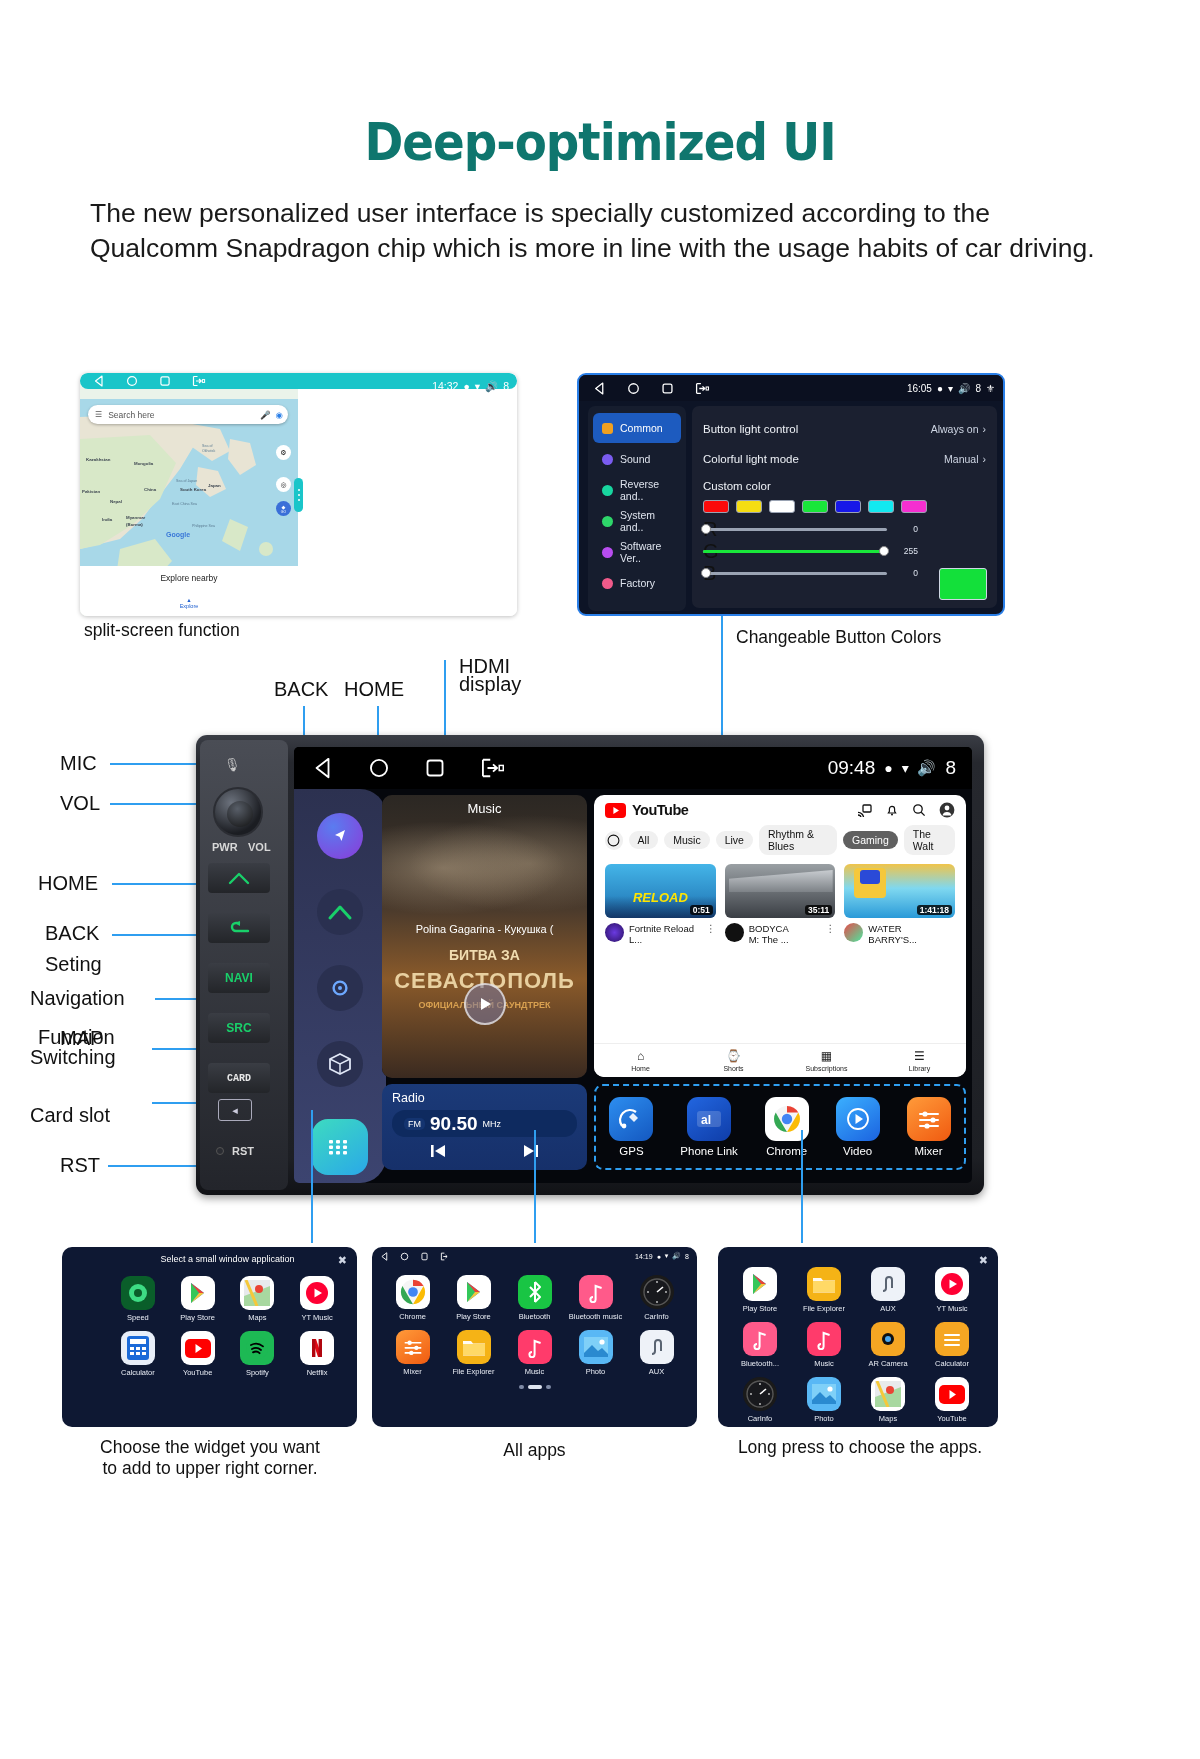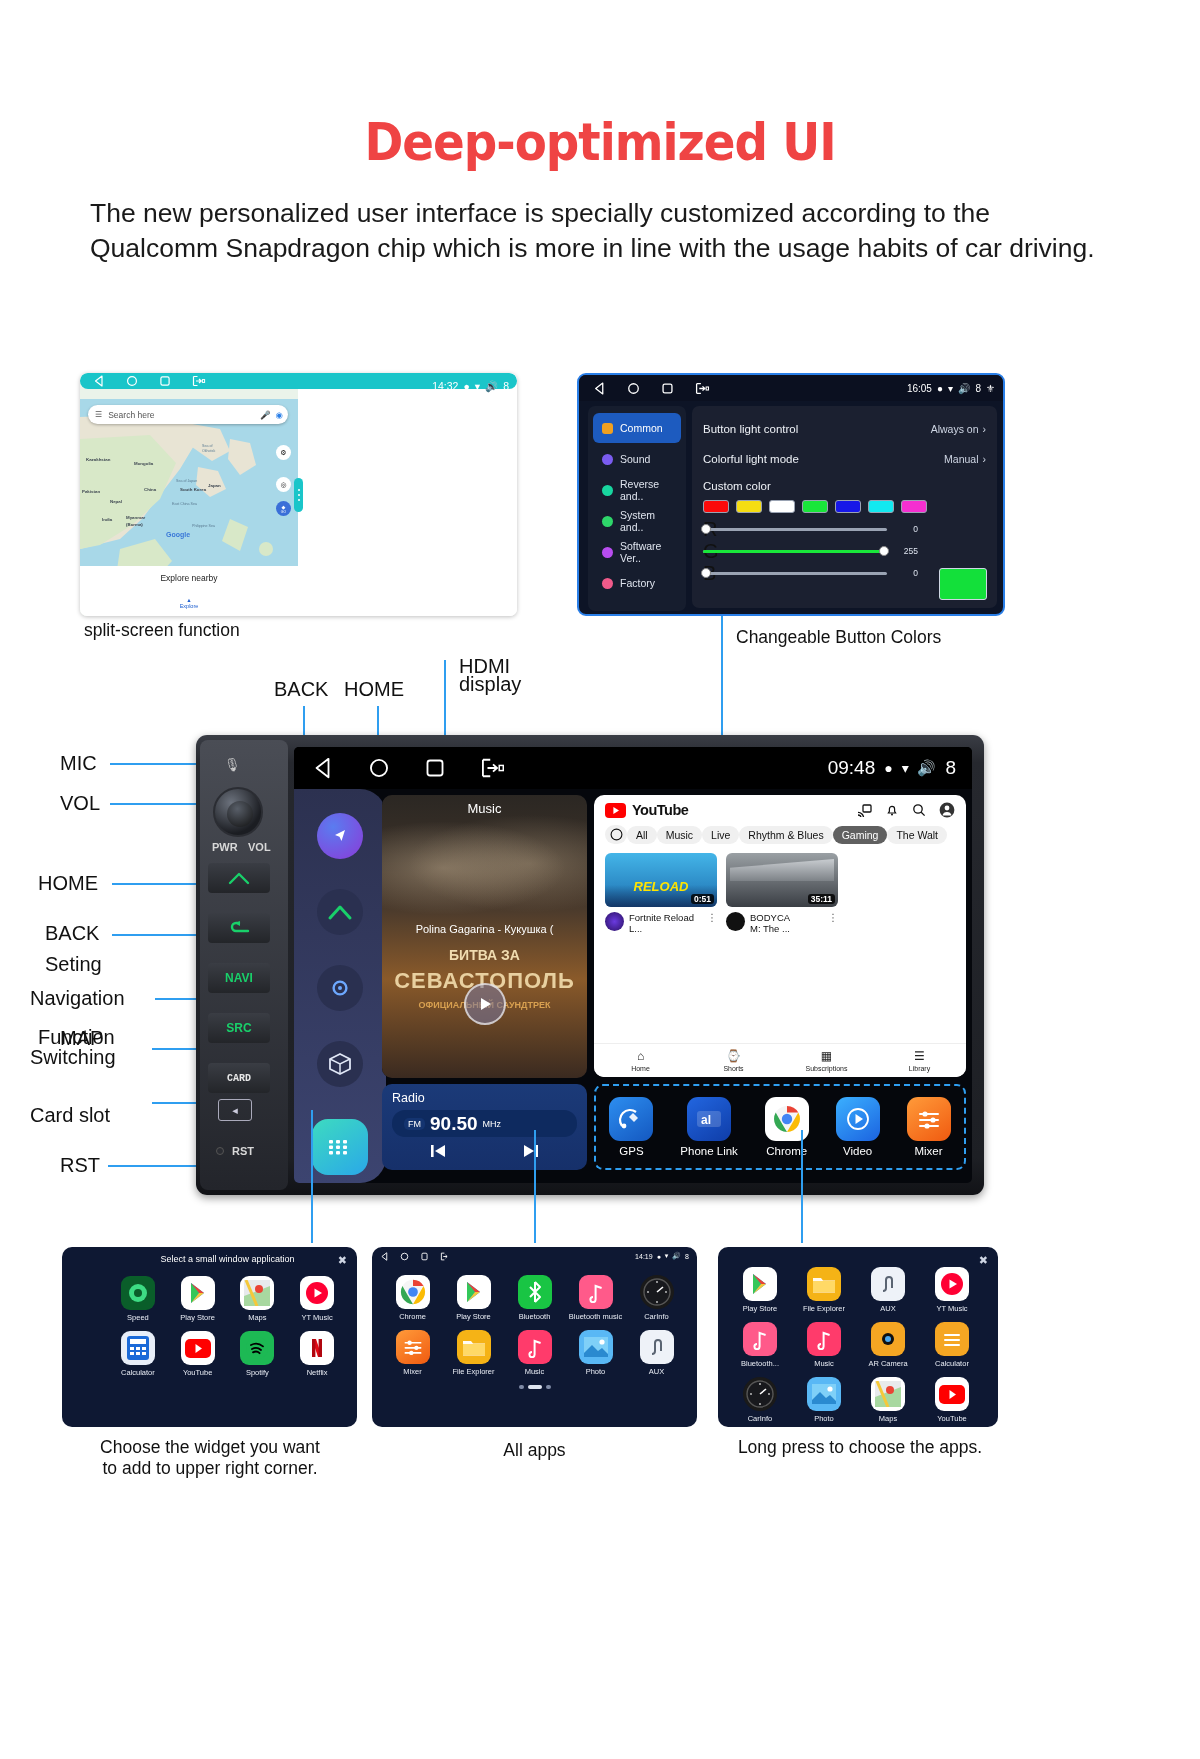--- a/index.html
+++ b/index.html
@@ -4,21 +4,21 @@
 <style>
   * { box-sizing: border-box; margin:0; padding:0; }
   body {
     width:1200px; height:1759px; background:#ffffff;
     font-family:"Liberation Sans", sans-serif; position:relative;
     overflow:hidden; color:#111;
   }
   
   .hdr-title {
     position:absolute; left:0; top:112px; width:1200px; text-align:center;
-    font-size:52px; font-weight:bold; letter-spacing:-1px; color:#ef4444;
+    font-size:52px; font-weight:bold; letter-spacing:-1px; color:#0f766e;
     font-family:"DejaVu Sans Condensed","Liberation Sans",sans-serif;
   }
   .hdr-sub {
     position:absolute; left:90px; top:196px; width:1010px;
     font-size:26.5px; line-height:35px; color:#1a1a1a; text-align:left;
   }
   
   .panel { position:absolute; border-radius:8px; overflow:hidden; }
 
   
@@ -130,21 +130,21 @@
       display:flex; align-items:center; gap:5px; padding:0 12px; color:#fff; }
   .fm-chip { background:#143470; border-radius:5px; font-size:9px; padding:1px 4px; }
   .freq { font-size:19px; font-weight:bold; }
   .mhz { font-size:9px; }
   .radio-ctl { display:flex; justify-content:space-around; margin-top:6px; color:#fff; }
   .yt-card { position:absolute; left:300px; top:48px; width:372px; height:282px;
       background:#fff; border-radius:10px; overflow:hidden; }
   .ytc-top { height:30px; display:flex; align-items:center; padding:0 11px; gap:6px; }
   .yt-logo-txt { font-weight:bold; font-size:14.5px; letter-spacing:-.5px; }
   .ytc-icons { margin-left:auto; display:flex; gap:13px; align-items:center; color:#111;}
-  .chips { display:flex; padding:0 11px; align-items:center; }
+  .chips { display:flex; gap:6px; padding:0 11px; align-items:center; }
   .chip { background:#f0f0f0; border-radius:9px; font-size:10.5px; padding:3px 9px; color:#111;}
   .chip.sel { background:#606060; color:#fff; }
   .chip.round { width:22px; height:19px; border-radius:10px; display:flex;
       align-items:center; justify-content:center; padding:0; }
   .vids { display:flex; gap:9px; padding:9px 11px 0 11px; }
   .vid { width:112px; }
   .vthumb { height:54px; border-radius:6px; position:relative; overflow:hidden; }
   .vdur { position:absolute; right:3px; bottom:3px; background:rgba(0,0,0,.82); color:#fff;
       font-size:8.5px; border-radius:3px; padding:0 3px; font-weight:bold; }
   .vmeta { display:flex; gap:5px; margin-top:5px; align-items:flex-start; }
@@ -616,20 +616,31 @@
           <div class="vthumb" style="background:linear-gradient(180deg,#9aa0a4,#3a3e44)">
             <div style="position:absolute;left:4px;top:6px;width:104px;height:22px;background:linear-gradient(180deg,#c8ccd0,#7d8287);clip-path:polygon(0 40%,100% 0,100% 100%,0 100%)"></div>
             <div class="vdur">35:11</div>
           </div>
           <div class="vmeta">
             <span class="vavatar" style="background:#111"></span>
             <span class="vtitle"><span>BODYCA</span><br><span>M: The ...</span></span>
             <span class="vdots">⋮</span>
           </div>
         </div>
+        <div class="vid">
+          <div class="vthumb" style="background:linear-gradient(180deg,#f0c44a 0%,#7fd8f0 45%,#2a9ad8 100%)">
+            <div style="position:absolute;left:10px;top:4px;width:32px;height:30px;background:#f5c83a;border-radius:4px"></div>
+            <div style="position:absolute;left:16px;top:6px;width:20px;height:14px;background:#2a4ad8;border-radius:3px"></div>
+            <div class="vdur">1:41:18</div>
+          </div>
+          <div class="vmeta">
+            <span class="vavatar" style="background:linear-gradient(135deg,#e84a4a,#4ae8a0)"></span>
+            <span class="vtitle"><span>WATER</span><br><span>BARRY'S...</span></span>
+          </div>
+        </div>
       </div>
       <div class="ytnav">
         <div>
             <span style="font-size:12px">⌂</span>
             <span>Home</span>
           </div>
         <div>
             <span style="font-size:12px">⌚</span>
             <span>Shorts</span>
           </div>

